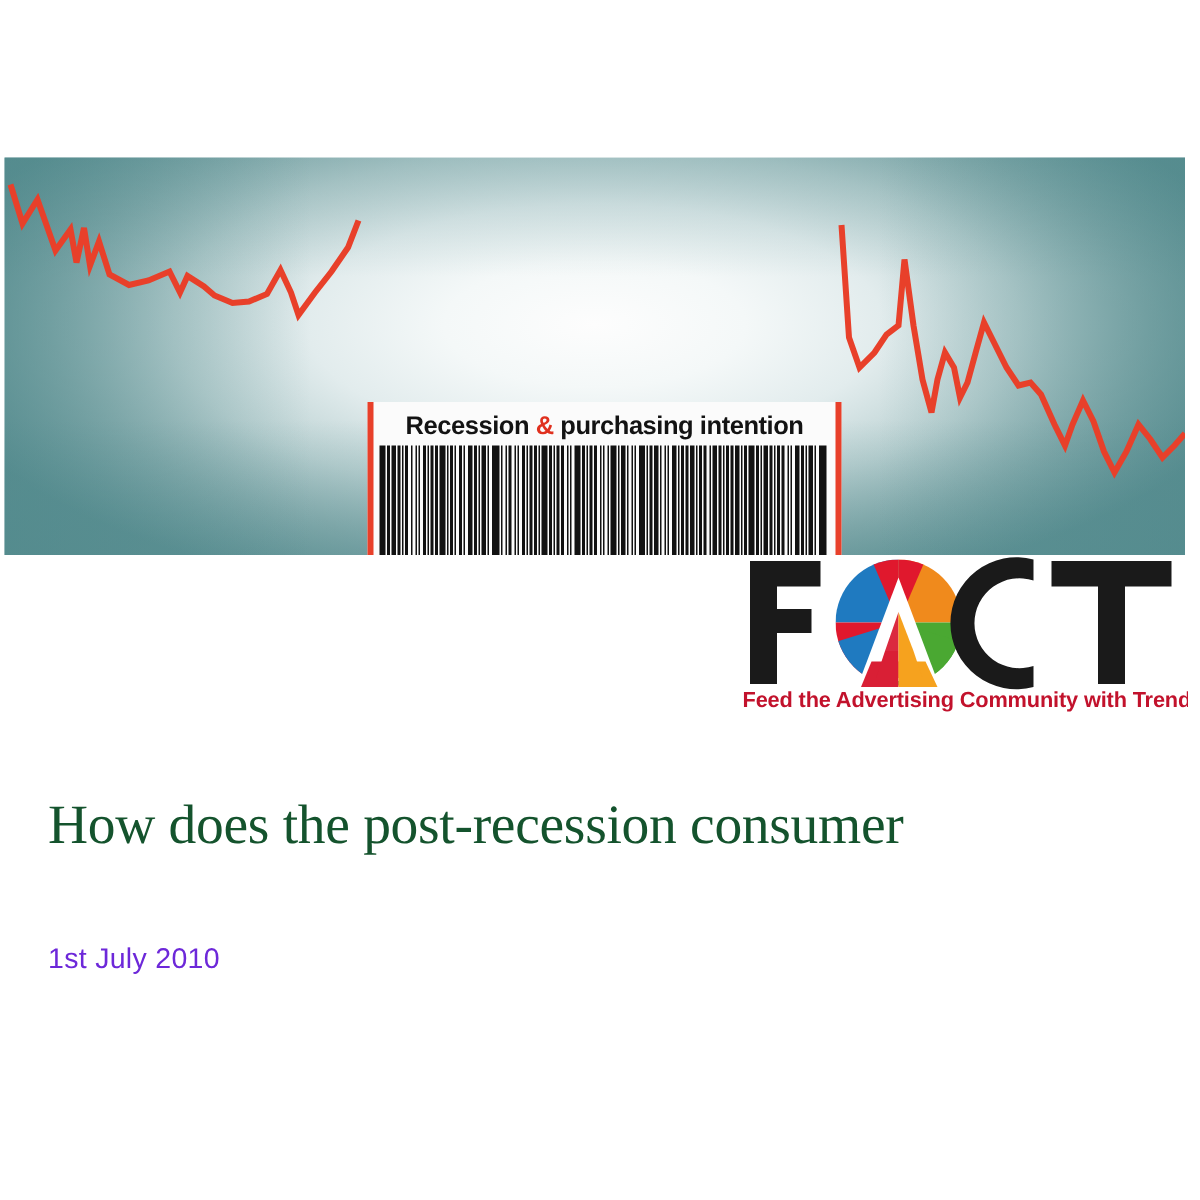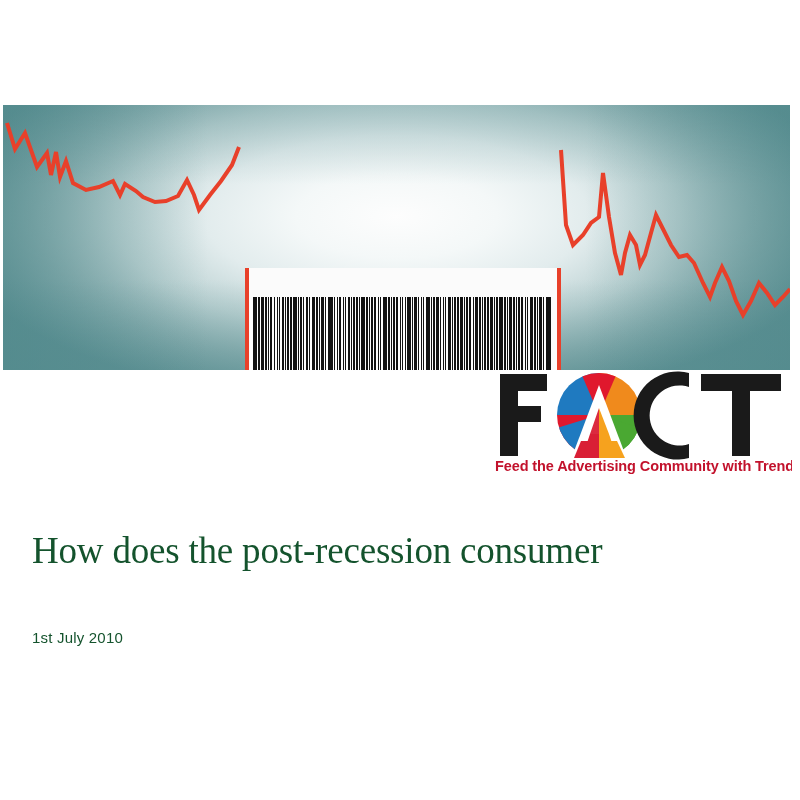--- a/index.html
+++ b/index.html
@@ -125,40 +125,43 @@
     letter-spacing: -0.2px;
     color: #14532d;
   }
   #page-title .ln { display: block; }
 
   #page-date {
     position: absolute;
     left: 32px;
     top: 629px;
     font-family: "Liberation Sans", sans-serif;
-    font-size: 15px;
+    font-size: 19px;
     font-weight: 400;
     letter-spacing: 0.2px;
-    color: #14532d;
+    color: #6d28d9;
   }
 </style>
 </head>
 <body>
 
 <div id="hero-banner">
 
   <svg class="hero-svg" viewBox="0 0 787 265" preserveAspectRatio="none">
     <polyline id="trend-left" fill="none" stroke="#e8402a" stroke-width="4" stroke-linejoin="miter" stroke-linecap="butt" points="4,18 12,44 22,28 34,62 44,48 48,70 53,47 57,72 63,56 70,78 83,85 96,82 110,76 117,90 122,79 133,86 140,92 152,97 163,96 175,91 184,75 191,90 196,105 207,90 218,76 229,60 236,42"></polyline>
     <polyline id="trend-right" fill="none" stroke="#e8402a" stroke-width="4" stroke-linejoin="miter" stroke-linecap="butt" points="558,45 563,120 570,140 580,130 588,118 596,112 600,68 606,112 612,148 618,170 622,148 627,130 633,140 637,160 642,150 648,128 653,110 660,124 668,140 676,152 684,150 691,158 700,178 707,192 712,178 719,162 726,176 733,196 740,210 748,196 756,178 764,188 772,200 780,192 787,184"></polyline>
   </svg>
 
   <div id="barcode-block">
     <div id="barcode-edge-left"></div>
     <div id="barcode-edge-right"></div>
 
+    <div id="barcode-title">
+      <span>Recession </span><span class="amp">&amp;</span><span> purchasing intention</span>
+    </div>
 
     <div id="barcode-bars">
         <i style="flex: 0 0 1.353%; background: rgb(17, 17, 17);"></i>
         <u style="flex: 0 0 0.433%;"></u>
         <i style="flex: 0 0 0.541%; background: rgb(17, 17, 17);"></i>
         <u style="flex: 0 0 0.433%;"></u>
         <i style="flex: 0 0 0.812%; background: rgb(17, 17, 17);"></i>
         <u style="flex: 0 0 0.433%;"></u>
         <i style="flex: 0 0 0.541%; background: rgb(17, 17, 17);"></i>
         <u style="flex: 0 0 0.433%;"></u>

